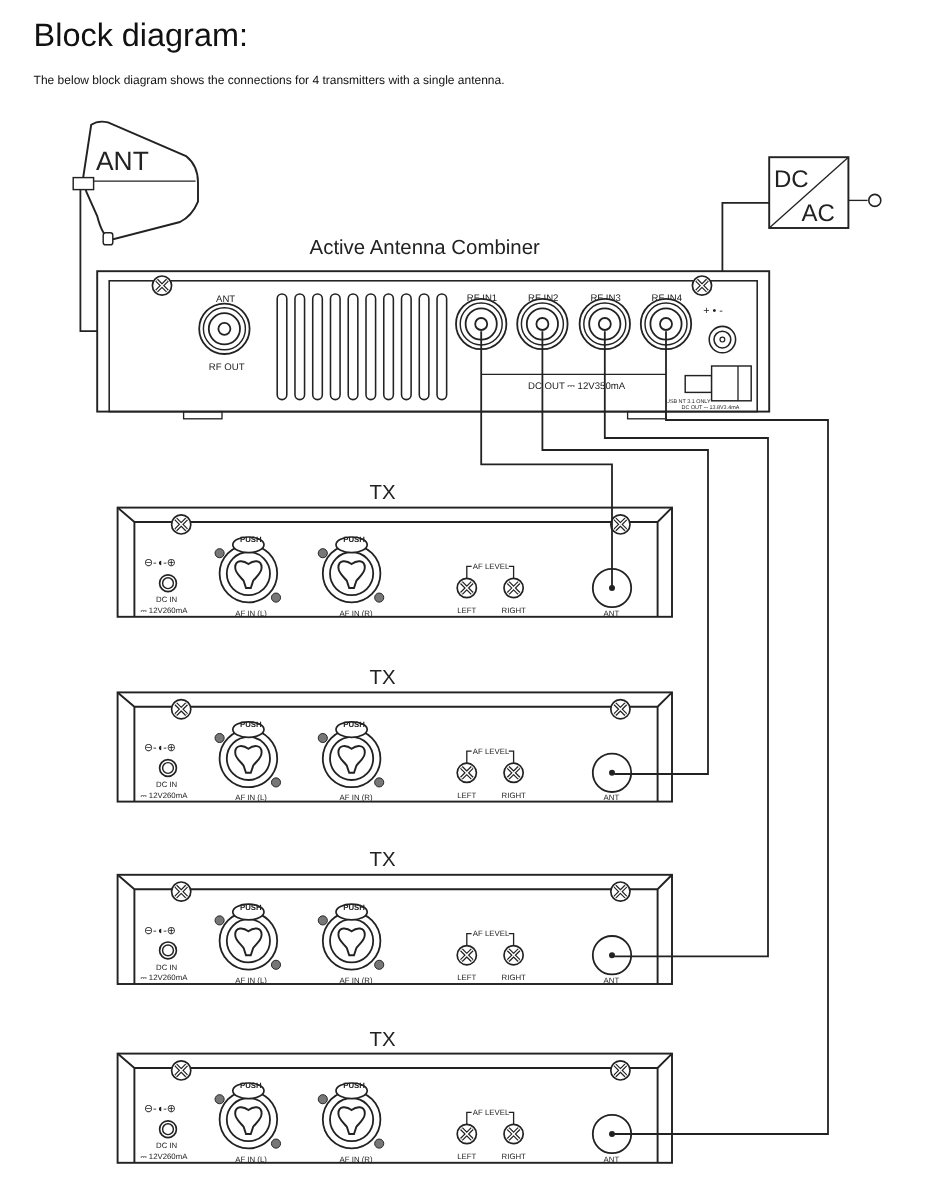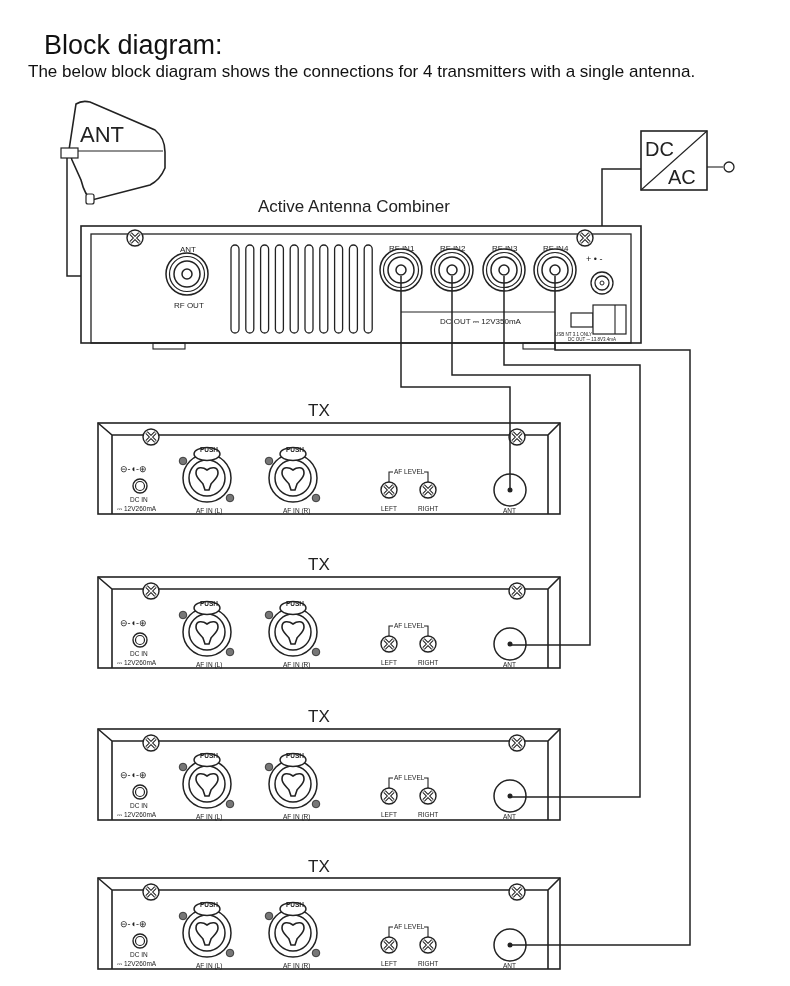--- a/index.html
+++ b/index.html
@@ -1,18 +1,18 @@
 <!DOCTYPE html>
 <html><head>
 <meta charset="utf-8">
 <style>
   html, body { margin:0; padding:0; background:#ffffff; }
   body { width:790px; height:986px; position:relative; overflow:hidden; font-family:"Liberation Sans", sans-serif; color:#1a1a1a; }
-  .title { position:absolute; left:28px; top:14px; font-size:27px; font-weight:normal; color:#111; margin:16px; }
-  .subtitle { position:absolute; left:28px; top:62px; font-size:17px; color:#111; margin:0; }
+  .title { position:absolute; left:28px; top:14px; font-size:27px; font-weight:normal; color:#111; margin:0; }
+  .subtitle { position:absolute; left:28px; top:62px; font-size:10px; color:#111; margin:0; }
   svg#diagram { position:absolute; left:0; top:0; }
   svg text { font-family:"Liberation Sans", sans-serif; fill:#222; }
   .ln { stroke:#222; fill:none; stroke-width:1.6; }
   .thin { stroke:#222; fill:none; stroke-width:1.1; }
   .wire { stroke:#222; fill:none; stroke-width:1.5; }
 </style>
 </head>
 <body>
 
 <h1 class="title">Block diagram:</h1>

